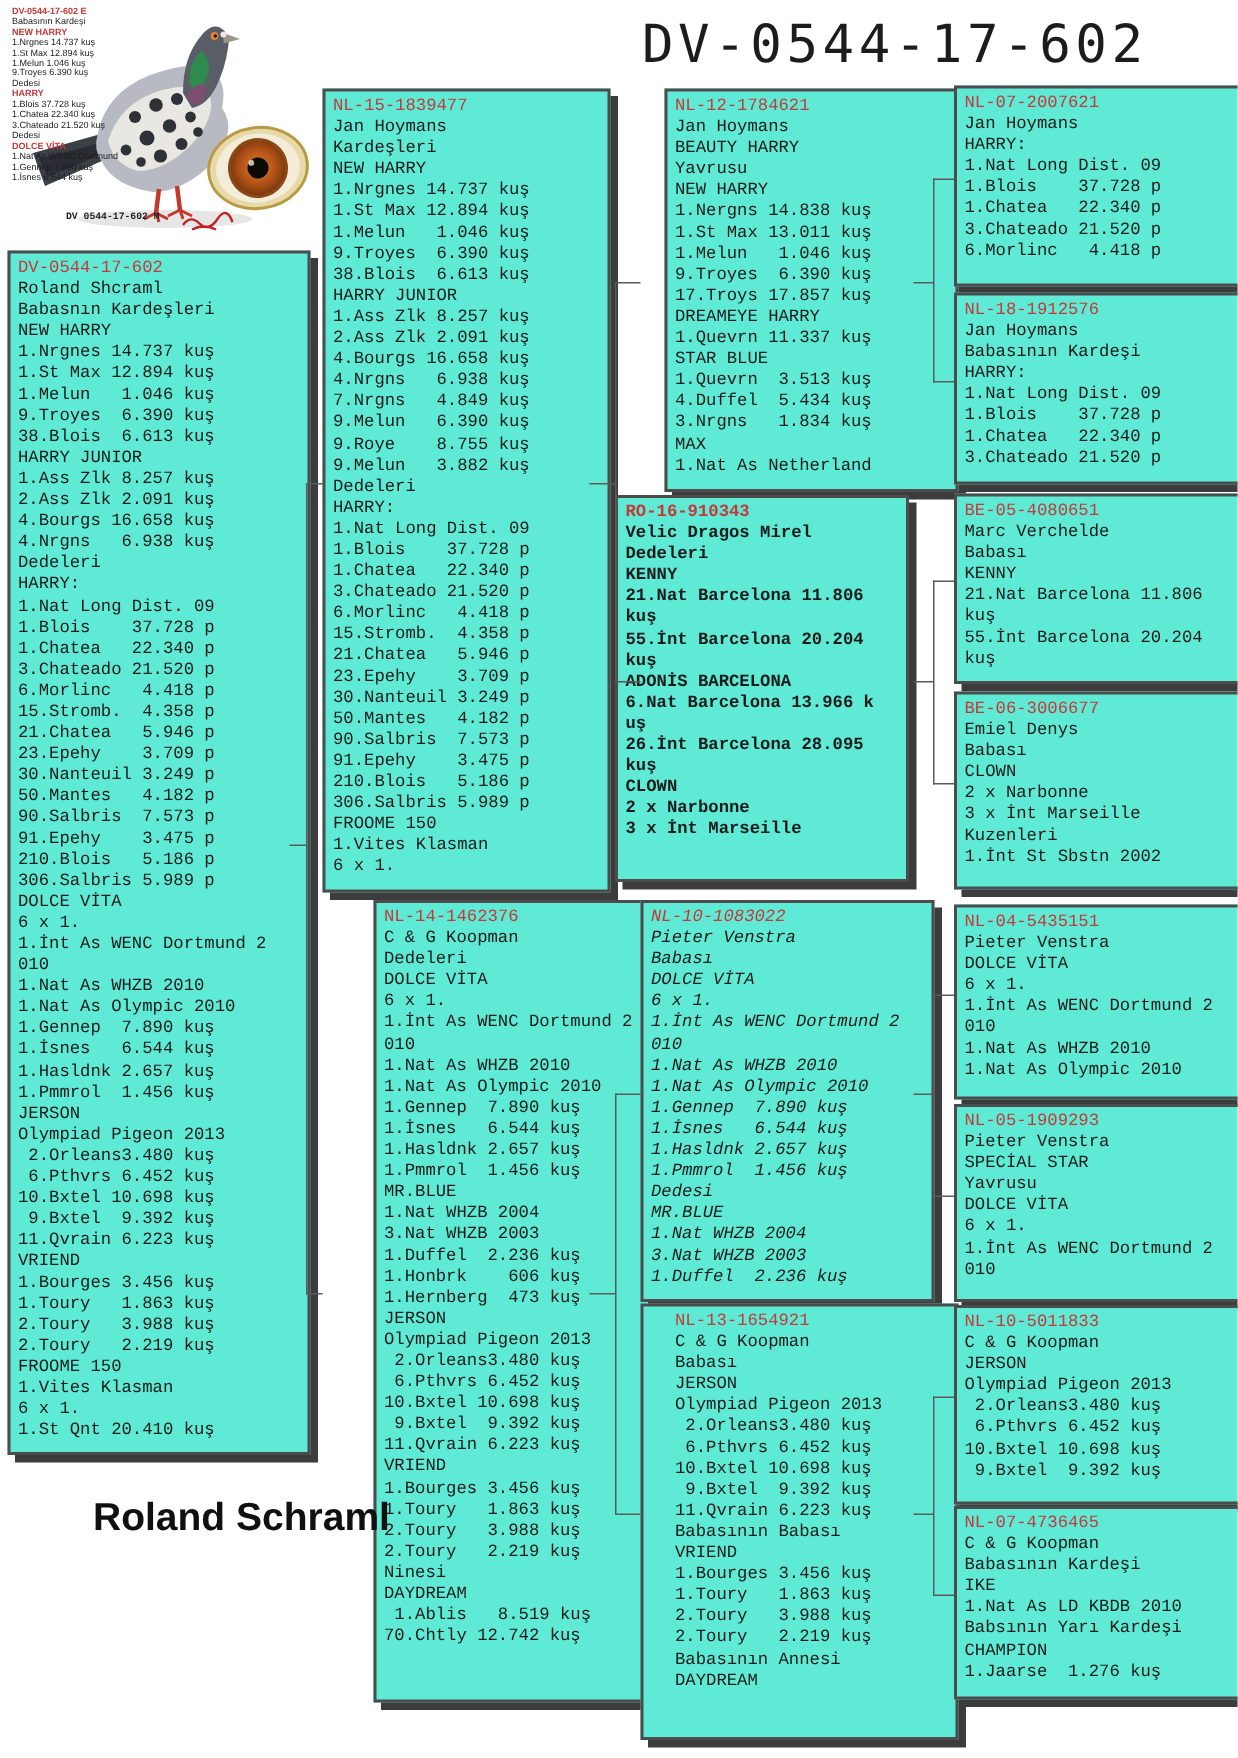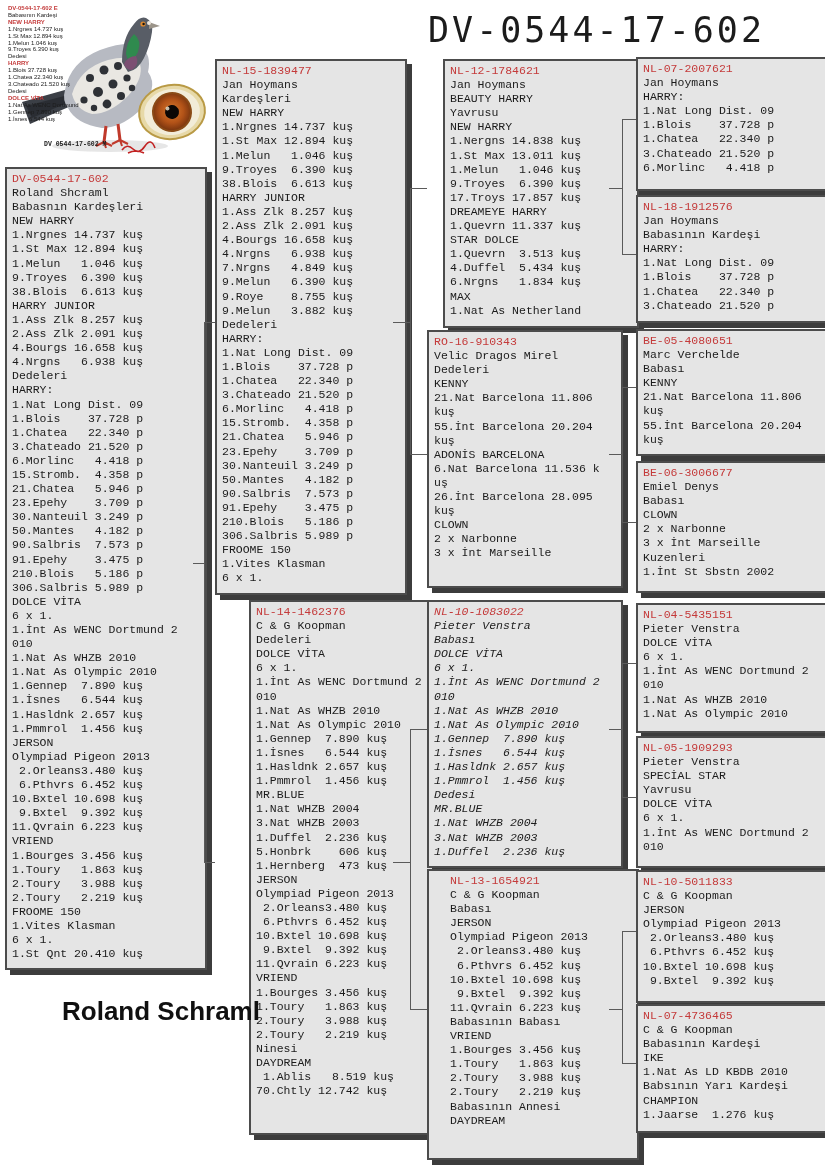--- a/index.html
+++ b/index.html
@@ -7,32 +7,32 @@
        font-family:"Liberation Sans",sans-serif;}
   #page{position:absolute;inset:0;}
 
   
   .title{position:absolute;left:211px;top:16px;font-family:"DejaVu Serif",serif;
          font-style:italic;font-weight:bold;font-size:24px;color:#2e2e2e;}
   .ring-big{position:absolute;left:428px;top:10px;font-family:"DejaVu Sans Mono",monospace;
          font-size:35px;color:#1c1c1c;letter-spacing:3px;white-space:nowrap;}
 
   
-  .box{position:absolute;background:#e5e5e5;border:2px solid #4c4c4c;
+  .box{position:absolute;background:#5eead4;border:2px solid #4c4c4c;
        box-shadow:5px 5px 0 0 #3c3c3c;padding:3px 5px;overflow:hidden;
        font-family:"Liberation Mono","DejaVu Sans Mono",monospace;font-size:11.5px;
        line-height:14.1px;color:#1b1b1b;}
   .box .ring{color:#c43a3a;white-space:pre;}
   .box .ln{white-space:pre;}
 
   .b0{left:5px;top:167px;width:188px;height:793px;}
   .b1{left:215px;top:59px;width:178px;height:526px;}
   .b2{left:215px;top:600px;width:178px;height:525px;margin-left:34px;}
   .b3{left:443px;top:59px;width:182px;height:259px;}
-  .b4{left:427px;top:330px;width:182px;height:248px;}
+  .b4{left:410px;top:330px;width:182px;height:248px;font-weight:bold;}
   .b5{left:427px;top:600px;width:182px;height:258px;font-style:italic;}
   .b6{left:427px;top:869px;width:182px;height:281px;padding-left:21px;}
   .b7{left:636px;top:57px;width:182px;height:124px;}
   .b8{left:636px;top:195px;width:182px;height:118px;}
   .b9{left:636px;top:329px;width:182px;height:117px;}
   .b10{left:636px;top:461px;width:182px;height:122px;}
   .b11{left:636px;top:603px;width:182px;height:120px;}
   .b12{left:636px;top:736px;width:182px;height:122px;}
   .b13{left:636px;top:870px;width:182px;height:123px;}
   .b14{left:636px;top:1004px;width:182px;height:119px;}
@@ -243,21 +243,21 @@
       <div class="ln">1.Nat As WHZB 2010</div>
       <div class="ln">1.Nat As Olympic 2010</div>
       <div class="ln">1.Gennep  7.890 kuş</div>
       <div class="ln">1.İsnes   6.544 kuş</div>
       <div class="ln">1.Hasldnk 2.657 kuş</div>
       <div class="ln">1.Pmmrol  1.456 kuş</div>
       <div class="ln">MR.BLUE</div>
       <div class="ln">1.Nat WHZB 2004</div>
       <div class="ln">3.Nat WHZB 2003</div>
       <div class="ln">1.Duffel  2.236 kuş</div>
-      <div class="ln">5.Honbrk    606 kuş</div>
+      <div class="ln">1.Honbrk    606 kuş</div>
       <div class="ln">1.Hernberg  473 kuş</div>
       <div class="ln">JERSON</div>
       <div class="ln">Olympiad Pigeon 2013</div>
       <div class="ln"> 2.Orleans3.480 kuş</div>
       <div class="ln"> 6.Pthvrs 6.452 kuş</div>
       <div class="ln">10.Bxtel 10.698 kuş</div>
       <div class="ln"> 9.Bxtel  9.392 kuş</div>
       <div class="ln">11.Qvrain 6.223 kuş</div>
       <div class="ln">VRIEND</div>
       <div class="ln">1.Bourges 3.456 kuş</div>
@@ -275,38 +275,38 @@
       <div class="ln">BEAUTY HARRY</div>
       <div class="ln">Yavrusu</div>
       <div class="ln">NEW HARRY</div>
       <div class="ln">1.Nergns 14.838 kuş</div>
       <div class="ln">1.St Max 13.011 kuş</div>
       <div class="ln">1.Melun   1.046 kuş</div>
       <div class="ln">9.Troyes  6.390 kuş</div>
       <div class="ln">17.Troys 17.857 kuş</div>
       <div class="ln">DREAMEYE HARRY</div>
       <div class="ln">1.Quevrn 11.337 kuş</div>
-      <div class="ln">STAR DOLCE</div>
+      <div class="ln">STAR BLUE</div>
       <div class="ln">1.Quevrn  3.513 kuş</div>
       <div class="ln">4.Duffel  5.434 kuş</div>
-      <div class="ln">6.Nrgns   1.834 kuş</div>
+      <div class="ln">3.Nrgns   1.834 kuş</div>
       <div class="ln">MAX</div>
       <div class="ln">1.Nat As Netherland</div>
     </div>
   <div class="box b4">
       <div class="ring">RO-16-910343</div>
       <div class="ln">Velic Dragos Mirel</div>
       <div class="ln">Dedeleri</div>
       <div class="ln">KENNY</div>
       <div class="ln">21.Nat Barcelona 11.806</div>
       <div class="ln">kuş</div>
       <div class="ln">55.İnt Barcelona 20.204</div>
       <div class="ln">kuş</div>
       <div class="ln">ADONİS BARCELONA</div>
-      <div class="ln">6.Nat Barcelona 11.536 k</div>
+      <div class="ln">6.Nat Barcelona 13.966 k</div>
       <div class="ln">uş</div>
       <div class="ln">26.İnt Barcelona 28.095</div>
       <div class="ln">kuş</div>
       <div class="ln">CLOWN</div>
       <div class="ln">2 x Narbonne</div>
       <div class="ln">3 x İnt Marseille</div>
     </div>
   <div class="box b5">
       <div class="ring">NL-10-1083022</div>
       <div class="ln">Pieter Venstra</div>

